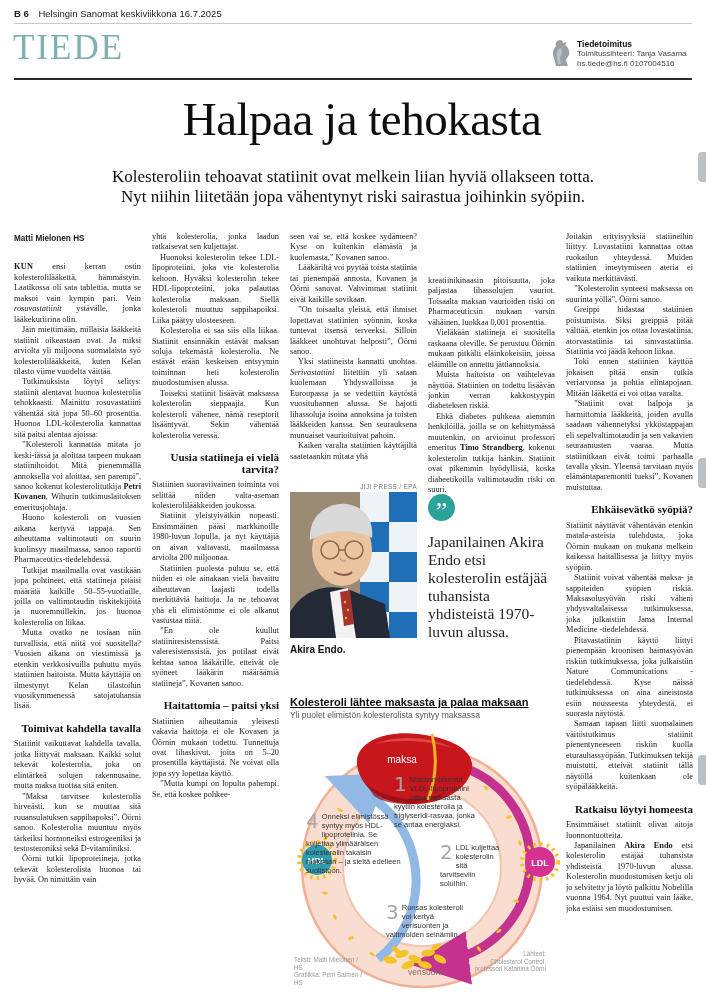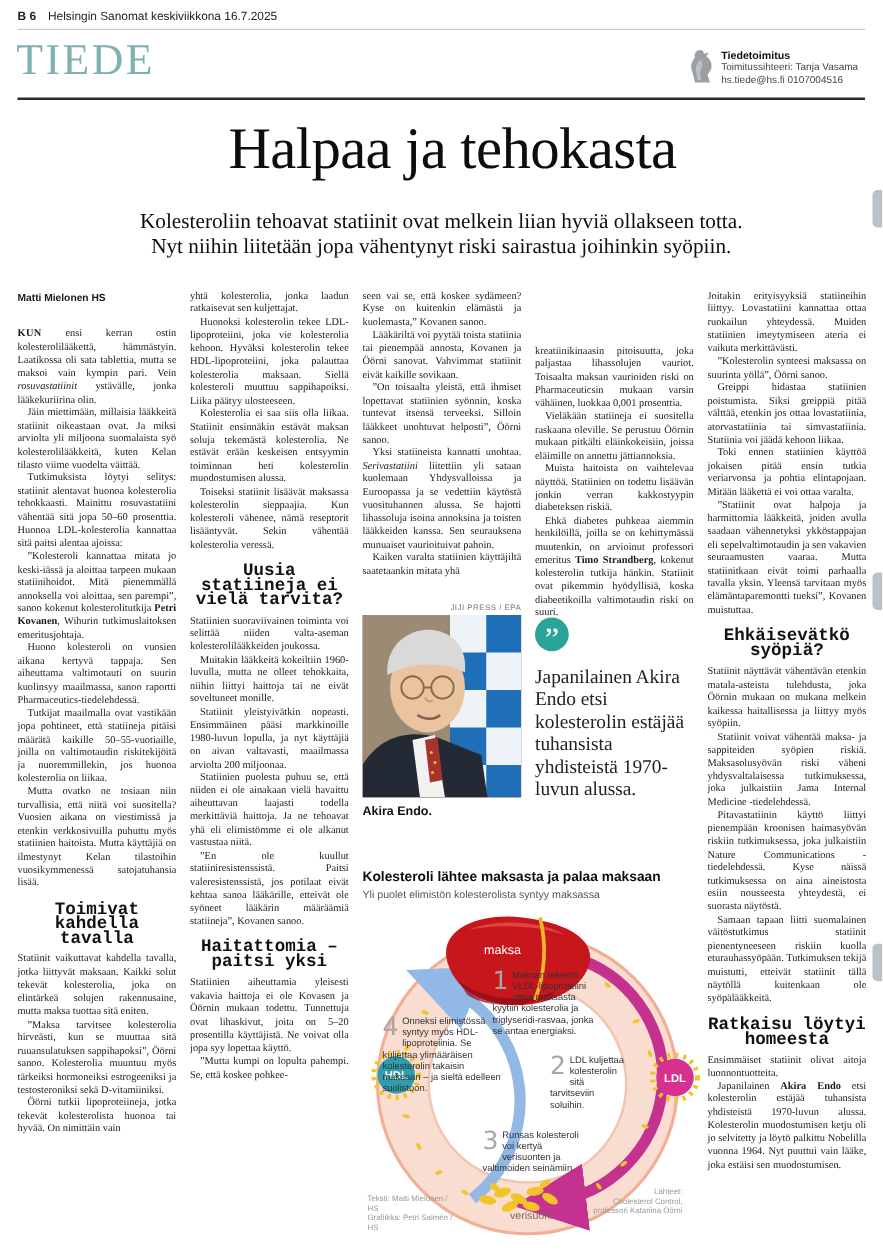--- a/index.html
+++ b/index.html
@@ -21,40 +21,40 @@
   .standfirst{position:absolute;left:40px;right:40px;top:167px;text-align:center;font-size:17px;
               line-height:19.5px;color:#0d0d0d;}
   
   .col{position:absolute;top:232px;width:127px;height:766px;overflow:hidden;
        font-size:8.3px;line-height:10.45px;text-align:justify;}
   #col1{left:14px;} #col2{left:152px;} #col3{left:290px;height:256px;}
   #col4{left:428px;height:252px;margin-top:44px;} #col5{left:566px;}
   .col p{margin:0;text-indent:8px;}
   .col p.pn,.col p.lead{text-indent:0;}
   .col p.lead b{letter-spacing:.3px;}
-  .col h3{font-family:Liberation Mono, monospace;font-size:14px;line-height:11.5px;
-          margin:11px 0 5px;color:#111;text-align:center;}
+  .col h3{font-family:Liberation Serif, serif;font-size:11px;line-height:11.5px;
+          margin:11px 0 5px;color:#111;text-align:right;}
   .col p.byline{font-family:"Liberation Sans",sans-serif;font-weight:bold;font-size:8.2px;
                 text-indent:0;margin:2px 0 18px;text-align:left;}
   
   .photo-credit{position:absolute;left:290px;top:483px;width:127px;text-align:right;
                 font-family:"Liberation Sans",sans-serif;font-size:6.3px;letter-spacing:.4px;color:#777;}
   .photo{position:absolute;left:290px;top:492px;width:127px;height:146px;overflow:hidden;background:#8a7a66;}
   .photo-caption{position:absolute;left:290px;top:644px;font-family:Liberation Sans, sans-serif;
                  font-size:10px;font-weight:bold;color:#111;}
   
   .quote{position:absolute;left:428px;top:494px;width:130px;}
   .quote-circle{width:27px;height:27px;border-radius:50%;background:#2ba39b;overflow:hidden;}
   .quote-circle span{display:block;text-align:center;color:#fff;font-size:26px;line-height:36px;
                      font-family:"Liberation Serif",serif;}
   .quote-text{margin-top:12px;font-size:15.5px;line-height:18px;color:#222;}
   
   .diagram{position:absolute;left:290px;top:690px;width:256px;height:308px;}
   .dg-title{font-family:"Liberation Sans",sans-serif;font-weight:bold;font-size:11px;color:#0d0d0d;
-            margin:6px 0 2px;}
+            margin:6px 0 2px;text-decoration:underline;}
   .dg-sub{font-family:"Liberation Sans",sans-serif;font-size:8.5px;color:#555;}
   .dg-svg{position:absolute;left:0;top:38px;overflow:visible;}
   .step{position:absolute;font-family:"Liberation Sans",sans-serif;font-size:7.5px;line-height:9px;color:#333;}
   .step .n{float:left;font-family:"DejaVu Sans",sans-serif;font-size:20px;line-height:19px;
            color:#a6a6a6;margin-right:3px;}
   #step1{left:104px;top:85px;width:88px;}
   #step2{left:150px;top:153px;width:64px;}
   #step3{left:96px;top:213px;width:78px;}
   #step4{left:16px;top:122px;width:96px;}
   .vessel-label{position:absolute;left:118px;top:277px;font-family:"Liberation Sans",sans-serif;
@@ -110,21 +110,20 @@
       <p class="p">”Maksa tarvitsee kolesterolia hirveästi, kun se muuttaa sitä ruuansulatuksen sappihapoksi”, Öörni sanoo. Kolesterolia muuntuu myös tärkeiksi hormoneiksi estrogeeniksi ja testosteroniksi sekä D-vitamiiniksi.</p>
       <p class="p">Öörni tutkii lipoproteiineja, jotka tekevät kolesterolista huonoa tai hyvää. On nimittäin vain</p>
     </div>
   <div class="col" id="col2">
       <p class="pn">yhtä kolesterolia, jonka laadun ratkaisevat sen kuljettajat.</p>
       <p class="p">Huonoksi kolesterolin tekee LDL-lipoproteiini, joka vie kolesterolia kehoon. Hyväksi kolesterolin tekee HDL-lipoproteiini, joka palauttaa kolesterolia maksaan. Siellä kolesteroli muuttuu sappihapoiksi. Liika päätyy ulosteeseen.</p>
       <p class="p">Kolesterolia ei saa siis olla liikaa. Statiinit ensinnäkin estävät maksan soluja tekemästä kolesterolia. Ne estävät erään keskeisen entsyymin toiminnan heti kolesterolin muodostumisen alussa.</p>
       <p class="p">Toiseksi statiinit lisäävät maksassa kolesterolin sieppaajia. Kun kolesteroli vähenee, nämä reseptorit lisääntyvät. Sekin vähentää kolesterolia veressä.</p>
       <h3>Uusia statiineja ei vielä tarvita?</h3>
       <p class="pn">Statiinien suoraviivainen toiminta voi selittää niiden valta-aseman kolesterolilääkkeiden joukossa.</p>
-      <p class="p">Muitakin lääkkeitä kokeiltiin 1960-luvulla, mutta ne olleet tehokkaita, niihin liittyi haittoja tai ne eivät soveltuneet monille.</p>
       <p class="p">Statiinit yleistyivätkin nopeasti. Ensimmäinen pääsi markkinoille 1980-luvun lopulla, ja nyt käyttäjiä on aivan valtavasti, maailmassa arviolta 200 miljoonaa.</p>
       <p class="p">Statiinien puolesta puhuu se, että niiden ei ole ainakaan vielä havaittu aiheuttavan laajasti todella merkittäviä haittoja. Ja ne tehoavat yhä eli elimistömme ei ole alkanut vastustaa niitä.</p>
       <p class="p">”En ole kuullut statiiniresistenssistä. Paitsi valeresistenssistä, jos potilaat eivät kehtaa sanoa lääkärille, etteivät ole syöneet lääkärin määräämiä statiineja”, Kovanen sanoo.</p>
       <h3>Haitattomia – paitsi yksi</h3>
       <p class="pn">Statiinien aiheuttamia yleisesti vakavia haittoja ei ole Kovasen ja Öörnin mukaan todettu. Tunnettuja ovat lihaskivut, joita on 5–20 prosentilla käyttäjistä. Ne voivat olla jopa syy lopettaa käyttö.</p>
       <p class="p">”Mutta kumpi on lopulta pahempi. Se, että koskee pohkee-</p>
     </div>
   <div class="col" id="col3">
       <p class="pn">seen vai se, että koskee sydämeen? Kyse on kuitenkin elämästä ja kuolemasta,” Kovanen sanoo.</p>
       <p class="p">Lääkäriltä voi pyytää toista statiinia tai pienempää annosta, Kovanen ja Öörni sanovat. Vahvimmat statiinit eivät kaikille sovikaan.</p>

